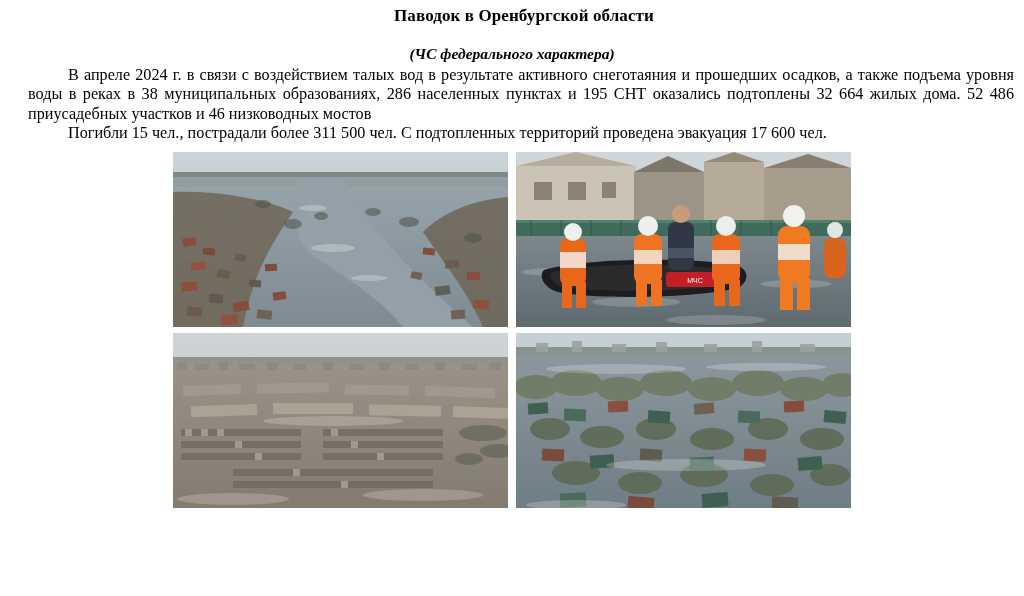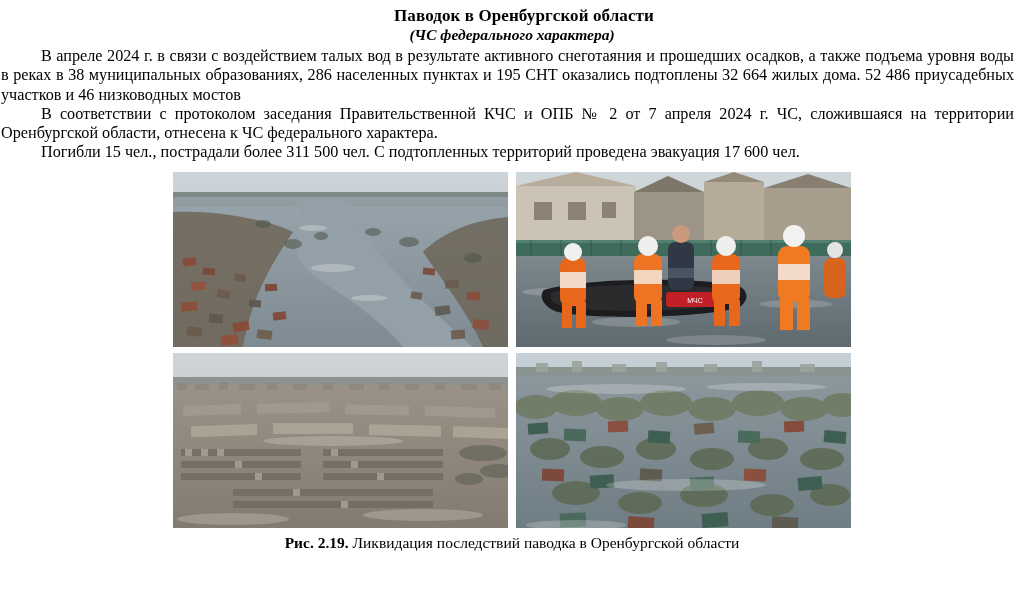--- a/index.html
+++ b/index.html
@@ -27,24 +27,24 @@
     font-size: 17px;
     margin: 6px 0 0 0;
     letter-spacing: 0.1px;
     padding-left: 24px;
   }
   .doc-subtitle {
     text-align: center;
     font-style: italic;
     font-weight: bold;
     font-size: 15.5px;
-    margin: 0 0 3px 0;
+    margin: 19px 0 3px 0;
   }
   .body-text {
-    margin: 0 10px 0 1px;
+    margin: 0 10px 0 28px;
     font-size: 16.2px;
     line-height: 1.19;
     text-align: justify;
   }
   .body-text p {
     margin: 0 0 0 0;
     text-indent: 40px;
   }
   .figure-area {
     margin-top: 9px;
@@ -79,21 +79,20 @@
 </head>
 <body>
 
 <div class="page">
 
   <div class="doc-title">Паводок в Оренбургской области</div>
   <div class="doc-subtitle">(ЧС федерального характера)</div>
 
   <div class="body-text">
     <p>В апреле 2024 г. в связи с воздействием талых вод в результате активного снеготаяния и прошедших осадков, а также подъема уровня воды в реках в 38 муниципальных образованиях, 286 населенных пунктах и 195 СНТ оказались подтоплены 32 664 жилых дома. 52 486 приусадебных участков и 46 низководных мостов</p>
-    <p>В соответствии с протоколом заседания Правительственной КЧС и ОПБ № 2 от 7 апреля 2024 г. ЧС, сложившаяся на территории Оренбургской области, отнесена к ЧС федерального характера.</p>
     <p>Погибли 15 чел., пострадали более 311 500 чел. С подтопленных территорий проведена эвакуация 17 600 чел.</p>
   </div>
 
   <div class="figure-area">
     <div class="figure-grid">
 
       <div class="photo">
         <svg viewBox="0 0 335 175" preserveAspectRatio="none">
           <defs>
             <linearGradient id="p1sky" x1="0" y1="0" x2="0" y2="1">
@@ -419,18 +418,14 @@
             <ellipse cx="250" cy="34" rx="60" ry="4"></ellipse>
             <ellipse cx="170" cy="132" rx="80" ry="6"></ellipse>
             <ellipse cx="60" cy="172" rx="50" ry="5"></ellipse>
           </g>
         </svg>
       </div>
 
     </div>
   </div>
 
-  <div class="fig-caption">
-    <span class="fig-label">Рис. 2.19.</span>
-    <span> Ликвидация последствий паводка в Оренбургской области</span>
-  </div>
 
 </div>
 
 </body></html>

